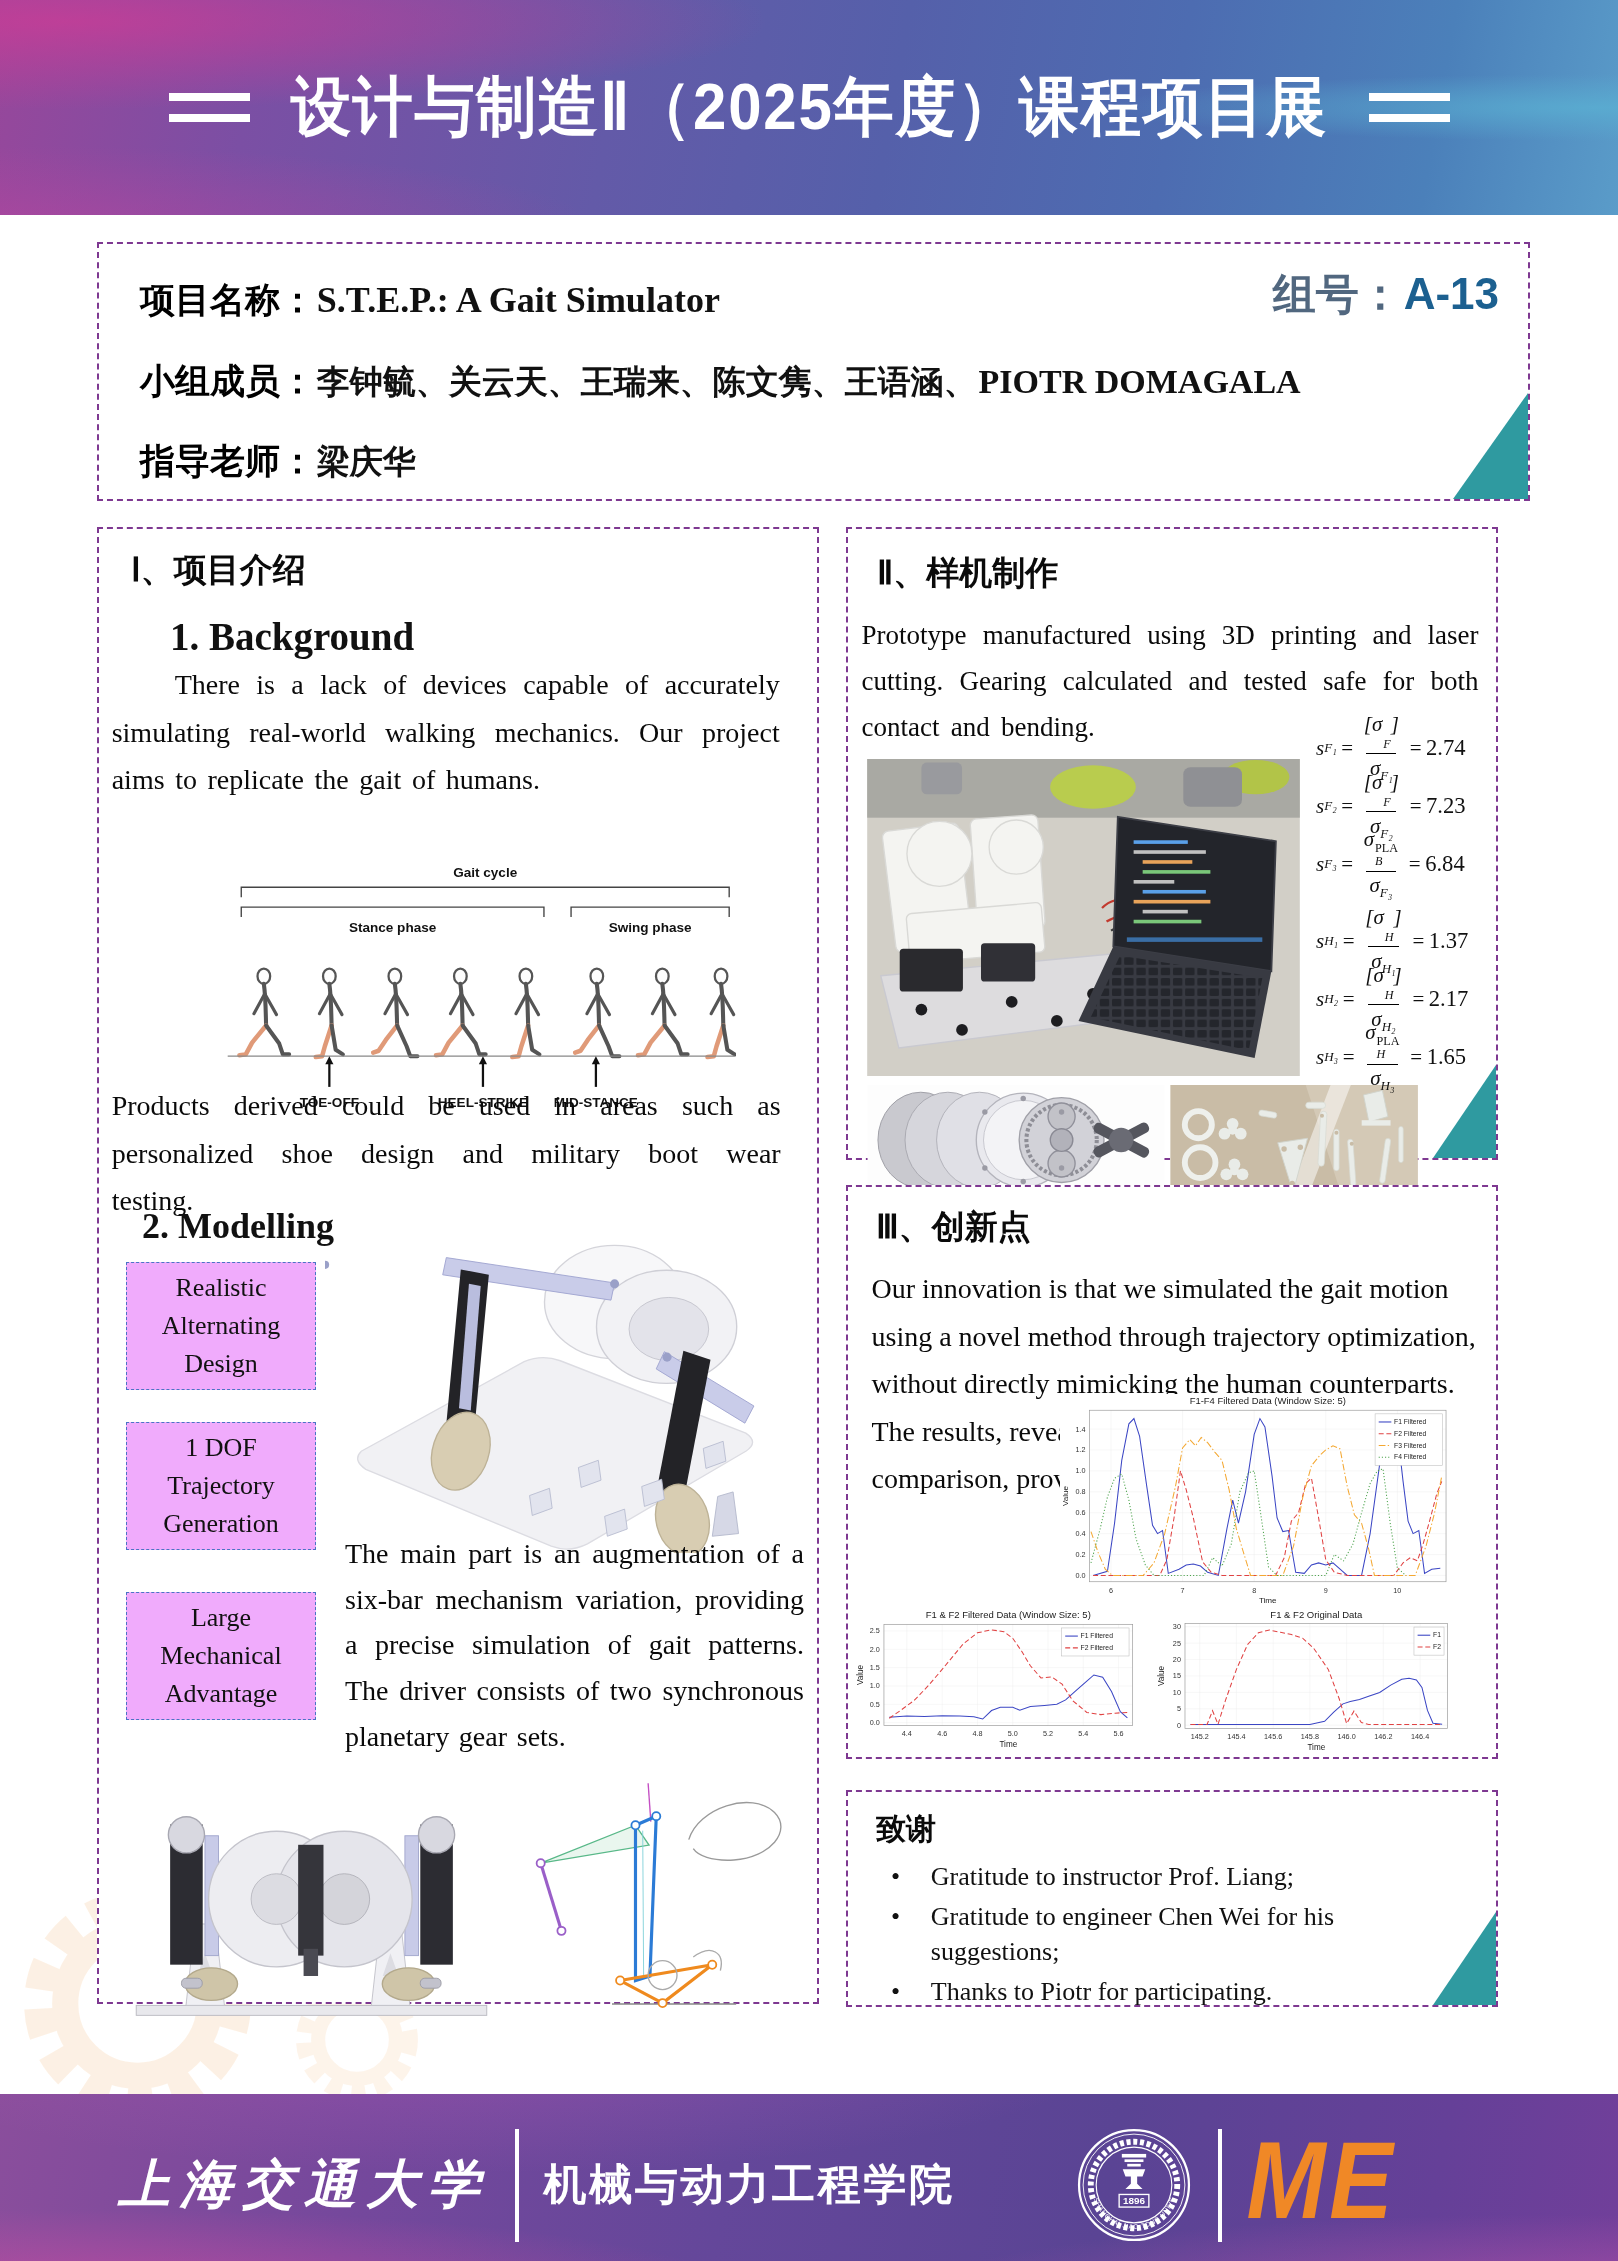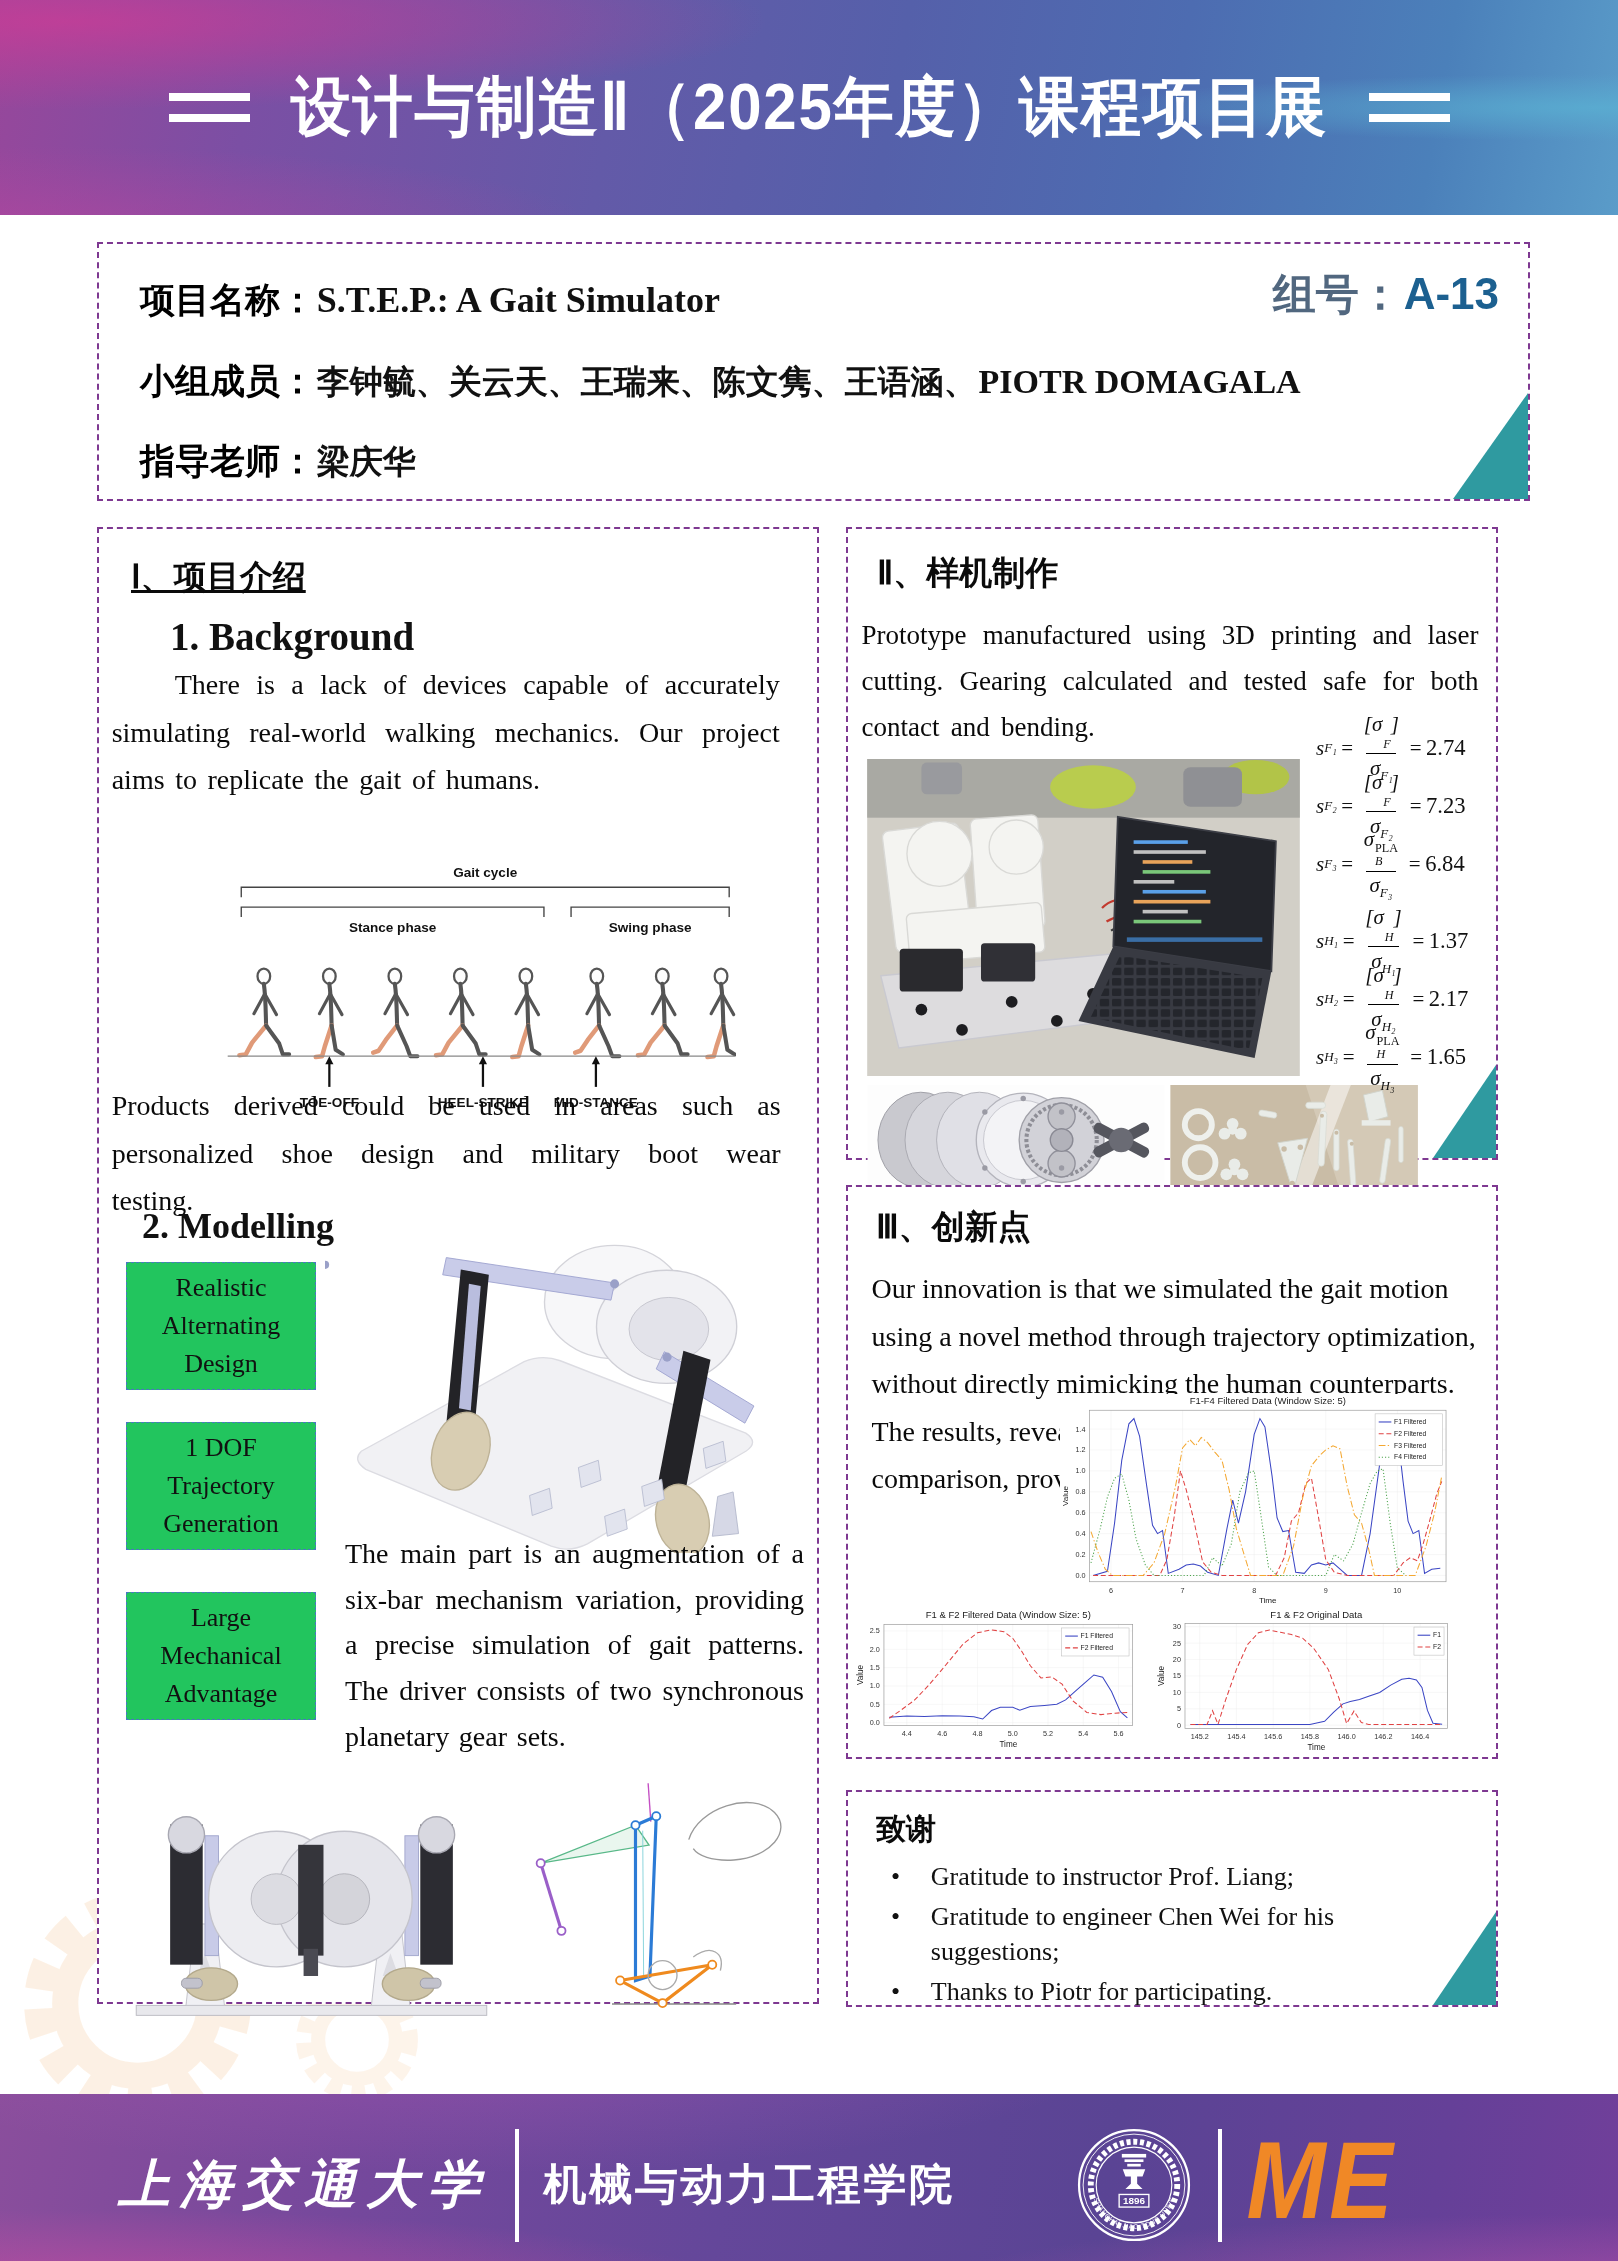--- a/index.html
+++ b/index.html
@@ -41,21 +41,21 @@
 
   .panel1{left:97px;top:527px;width:722px;height:1477px;}
   .panel2{left:846px;top:527px;width:652px;height:633px;}
   .panel3{left:846px;top:1185px;width:652px;height:574px;}
   .panel-ack{left:846px;top:1790px;width:652px;height:217px;}
 
   .img-box{position:absolute;margin-top:40px;}
   .img-box svg{display:block;width:100%;height:100%;}
 
   
-  .fbox{position:absolute;left:27px;width:190px;border:1.8px dashed #4a74c4;background:#22c55e;display:flex;align-items:center;justify-content:center;text-align:center;font-size:26px;line-height:1.45;padding:6.3px;}
+  .fbox{position:absolute;left:27px;width:190px;border:1.8px dashed #4a74c4;background:#f0abfc;display:flex;align-items:center;justify-content:center;text-align:center;font-size:26px;line-height:1.45;padding:6.3px;}
 
   
   .formulas{position:absolute;left:468px;top:190px;width:181px;display:flex;flex-direction:column;}
   .formula{display:flex;align-items:center;font-style:italic;font-size:21px;height:58px;white-space:nowrap;}
   .formula.hgap{margin-top:19px;}
   .formula sub{font-size:.62em;}
   .f-eq{font-style:normal;margin:0 4.5px;font-size:21px;}
   .f-res{font-style:normal;font-size:22.6px;}
   .frac{display:inline-flex;flex-direction:column;align-items:center;vertical-align:middle;margin:0 2.7px;}
   .frac .fnum{padding:0 3.6px 2.7px;line-height:1;}
@@ -130,21 +130,21 @@
       <span class="info-members-en">PIOTR DOMAGALA</span>
     </div>
     <div class="info-row" style="top:194px;">
       <span class="info-label">指导老师：</span>
       <span class="info-members-cn">梁庆华</span>
     </div>
     <div class="teal-tri"></div>
   </div>
 
   <div class="panel panel1">
-    <div class="cn-h" style="left:32px;top:26px;text-decoration:underline;">Ⅰ、项目介绍</div>
+    <div class="cn-h" style="left:32px;top:19px;">Ⅰ、项目介绍</div>
     <div class="en-h" style="left:32px;top:85px;margin-left:39px;">1. Background</div>
     <div class="body-p" style="left:12.7px;top:132px;width:668px;text-indent:63px;word-spacing:3.6px;">There is a lack of devices capable of accurately simulating real-world walking mechanics. Our project aims to replicate the gait of humans.</div>
 
     <div class="img-box" style="left:88px;top:292px;width:549px;height:253px;">
       <svg viewBox="0 0 1215 560">
         <defs>
           <g id="wbody">
             <ellipse cx="2" cy="-175" rx="14" ry="17" fill="#fdfdfd" stroke="#555" stroke-width="5"></ellipse>
             <path d="M2,-158 C6,-130 6,-100 7,-66" stroke="#555" stroke-width="9" fill="none" stroke-linecap="round"></path>
             <path d="M4,-136 L30,-90" stroke="#555" stroke-width="7" fill="none" stroke-linecap="round"></path>

